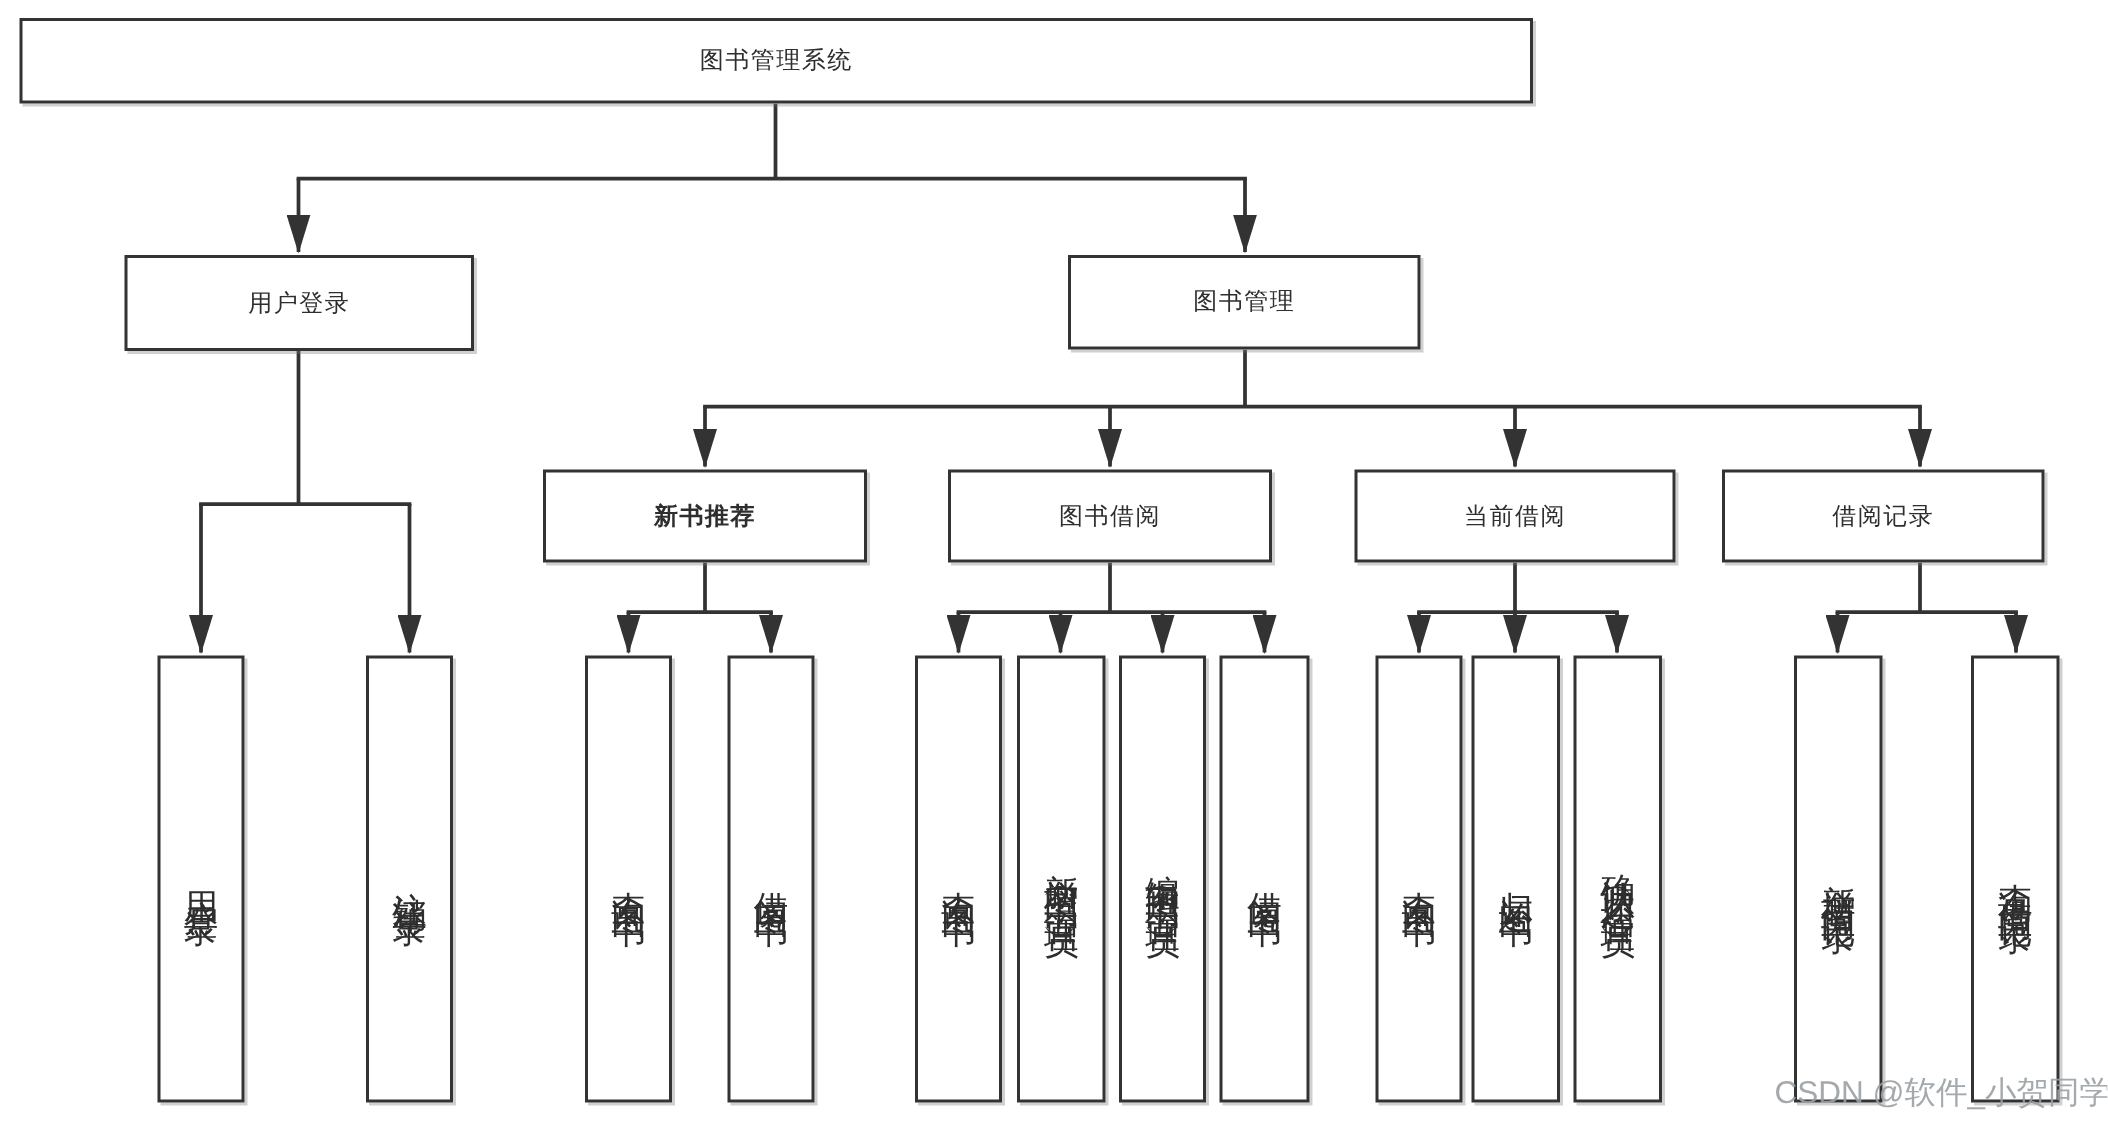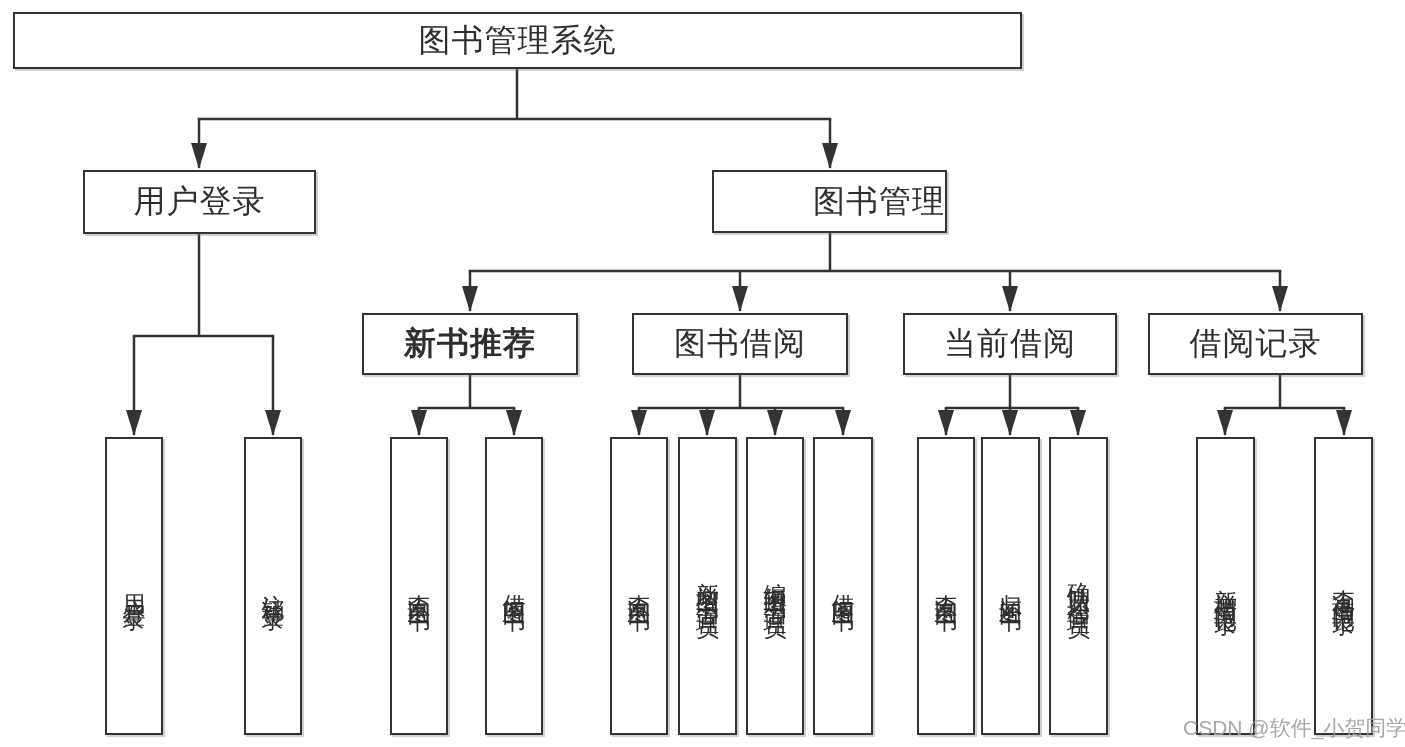--- a/index.html
+++ b/index.html
@@ -14,21 +14,21 @@
   .box{
     position:absolute;
     background:#ffffff;
     border:2.5px solid #333333;
     box-sizing:border-box;
     display:flex;align-items:center;justify-content:center;
     color:#2e2e2e;
     box-shadow:2px 2px 0 rgba(120,120,120,0.35);
   }
   .hbox{
-    font-size:32px;
+    font-size:16px;
     letter-spacing:1px;
     white-space:nowrap;
   }
   .vbox{
     writing-mode:vertical-lr;
     text-orientation:mixed;
     font-size:23px;
     letter-spacing:5px;
     line-height:1.0;
   }
@@ -97,21 +97,21 @@
     </g>
   </svg>
 
   <div class="box hbox" style="left:13px;top:12px;width:1009px;height:57px;">
     <span>图书管理系统</span>
   </div>
 
   <div class="box hbox" style="left:83px;top:170px;width:233px;height:64px;">
     <span>用户登录</span>
   </div>
-  <div class="box hbox" style="left:712px;top:170px;width:235px;height:63px;justify-content:flex-end;">
+  <div class="box hbox" style="left:712px;top:170px;width:235px;height:63px;">
     <span>图书管理</span>
   </div>
 
   <div class="box hbox" style="left:362px;top:313px;width:216px;height:62px;font-weight:bold;">
     <span>新书推荐</span>
   </div>
   <div class="box hbox" style="left:632px;top:313px;width:216px;height:62px;">
     <span>图书借阅</span>
   </div>
   <div class="box hbox" style="left:903px;top:313px;width:214px;height:62px;">

